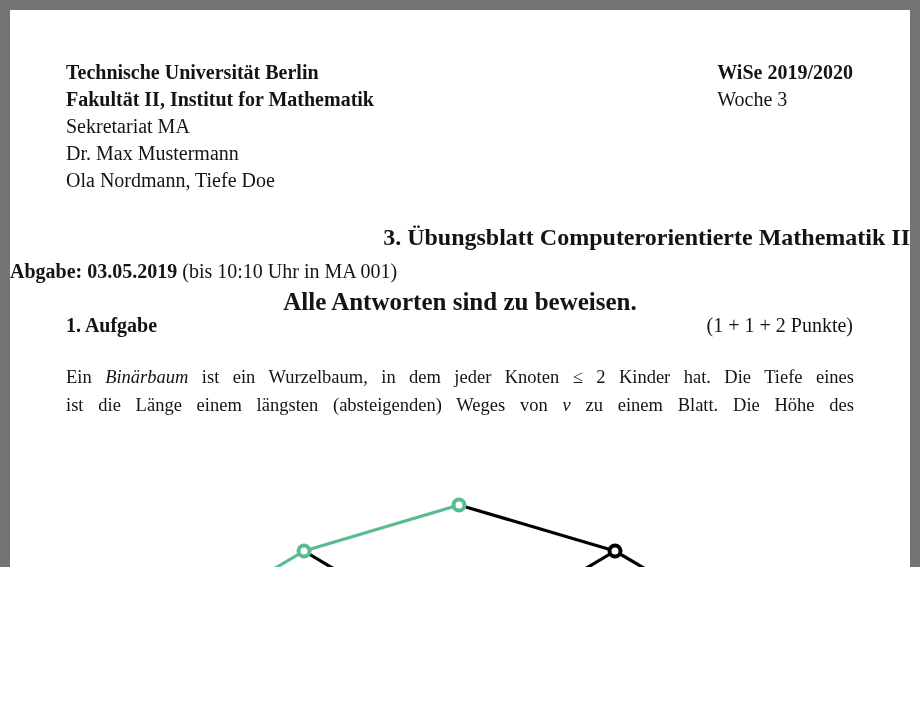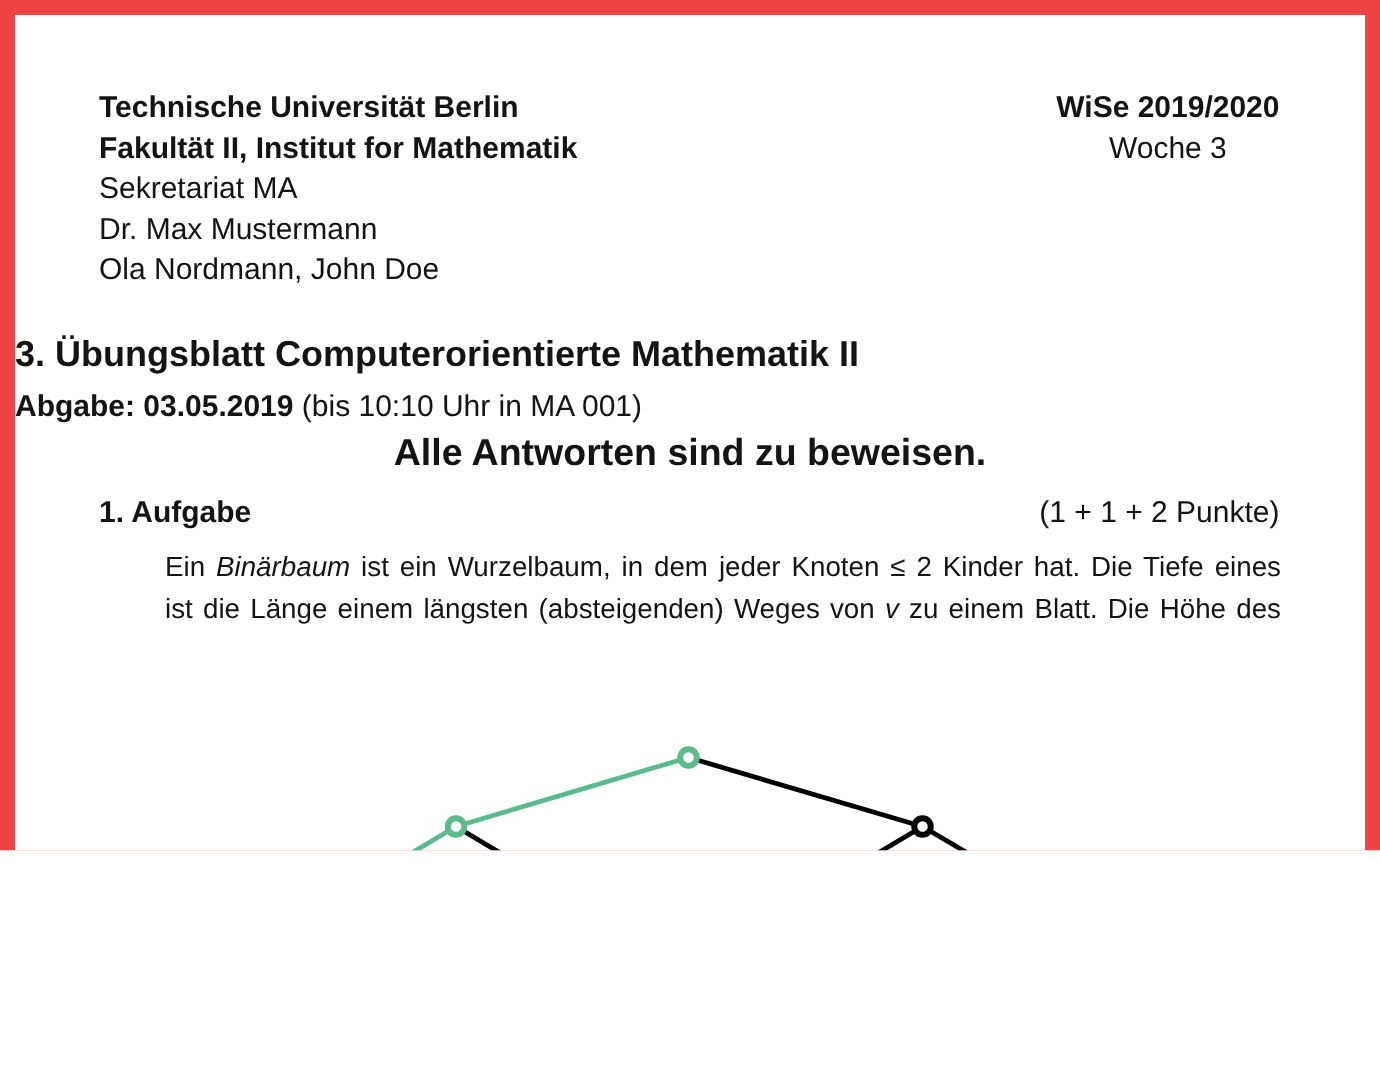--- a/index.html
+++ b/index.html
@@ -1,81 +1,81 @@
 <!DOCTYPE html>
 <html><head>
 <meta charset="utf-8">
 <style>
   html, body { margin: 0; padding: 0; background: #ffffff; }
   .page {
     position: relative;
     width: 920px; height: 567px;
-    background: #ef4444;
-    font-family: Liberation Sans, sans-serif;
+    background: #737373;
+    font-family: Liberation Serif, serif;
     color: #141414;
     overflow: hidden;
   }
   .inner {
     position: absolute;
     left: 10px; top: 10px;
     width: 900px; height: 705px;
     background: #ffffff;
   }
   .b { font-weight: bold; }
   .header-left {
     position: absolute; left: 56px; top: 49px;
     font-size: 20px; line-height: 27px;
     white-space: nowrap;
   }
   .header-right {
     position: absolute; right: 57px; top: 49px;
     font-size: 20px; line-height: 27px;
-    text-align: center; white-space: nowrap;
+    text-align: left; white-space: nowrap;
   }
   .title {
     position: absolute; left: 0; top: 212px; width: 100%;
-    text-align: left;
+    text-align: right;
     font-size: 24px; font-weight: bold; line-height: 30px;
     white-space: nowrap;
   }
   .deadline {
     position: absolute; left: 0; top: 248px; width: 100%;
     text-align: left; font-size: 20px; line-height: 26px;
     white-space: nowrap;
   }
   .notice {
     position: absolute; left: 0; top: 279px; width: 100%;
     text-align: center; font-size: 25px; line-height: 26px;
     font-weight: bold; white-space: nowrap;
   }
   .exercise-row {
-    position: absolute; left: 56px; right: 57px; top: 319px;
+    position: absolute; left: 56px; right: 57px; top: 302px;
     display: flex; justify-content: space-between; align-items: baseline;
     font-size: 20px; line-height: 27px;
   }
   .paragraph {
     position: absolute; left: 56px; top: 354px; width: 788px;
     font-size: 18.5px; line-height: 27.5px;
   }
-  .pline { text-align: justify; text-align-last: justify; white-space: normal; margin-left: 44px; }
+  .pline { text-align: justify; text-align-last: justify; white-space: normal; }
   .pline.last { text-align-last: left; }
   .tree-svg { position: absolute; left: 0; top: 480px; }
 </style>
 </head>
 <body>
 
 <div class="page">
   <div class="inner">
 
     <div class="header-left" id="header-left">
         <div class="b">Technische Universität Berlin</div>
         <div class="b">Fakultät II, Institut for Mathematik</div>
         <div>Sekretariat MA</div>
         <div>Dr. Max Mustermann</div>
-        <div>Ola Nordmann, John Doe</div>
+        <div>Ola Nordmann, Tiefe Doe</div>
       </div>
     <div class="header-right" id="header-right">
         <div class="b">WiSe 2019/2020</div>
         <div>Woche 3</div>
       </div>
 
     <div class="title">3. Übungsblatt Computerorientierte Mathematik II</div>
 
     <div class="deadline"><span class="b">Abgabe: 03.05.2019</span><span> (bis 10:10 Uhr in MA 001)</span></div>
 

